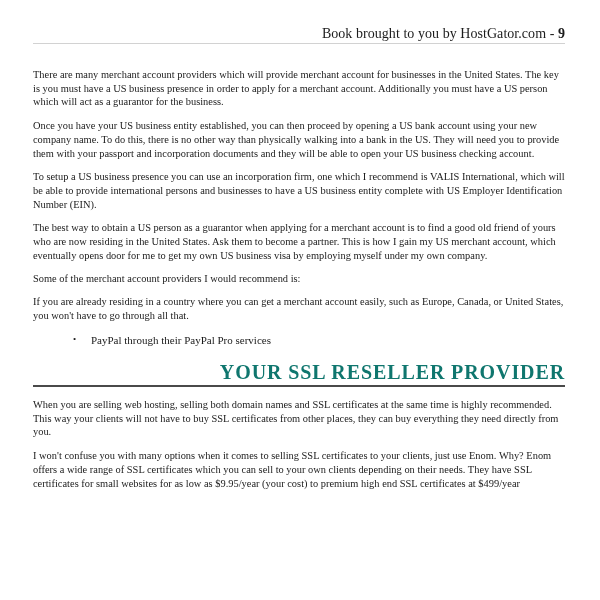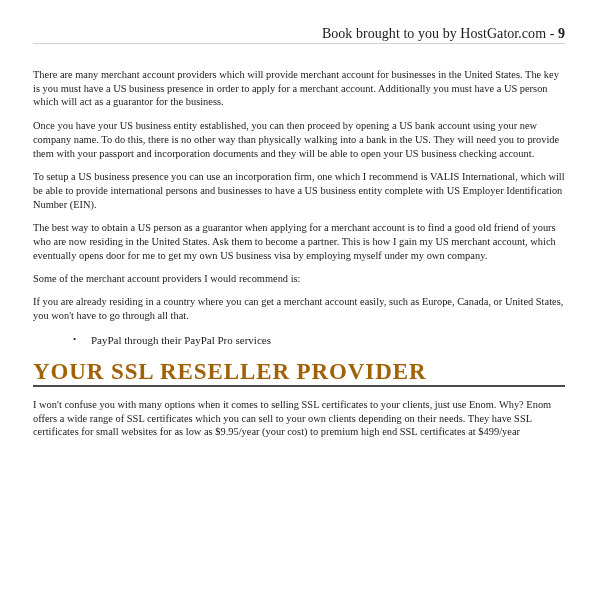--- a/index.html
+++ b/index.html
@@ -86,25 +86,25 @@
     position: absolute;
     left: 0;
     top: -0.5px;
     font-size: 9px;
     color: #1a1a1a;
   }
 
   
   .section-head {
     margin: 14px 0 0 0;
-    text-align: left;
-    font-size: 23px;
+    text-align: right;
+    font-size: 20px;
     font-weight: bold;
     letter-spacing: 0.9px;
-    color: #a16207;
+    color: #0f766e;
     line-height: 20px;
   }
   .section-rule {
     margin-top: 3px;
     margin-bottom: 11px;
     height: 2px;
     background: #4a4a4a;
     width: 100%;
   }
 </style>
@@ -130,17 +130,18 @@
     <p class="para tight">Some of the merchant account providers I would recommend is:</p>
     <p class="para">If you are already residing in a country where you can get a merchant account easily, such as Europe, Canada, or United States, you won't have to go through all that.</p>
 
     <ul class="bullets">
       <li>PayPal through their PayPal Pro services</li>
     </ul>
 
     <h2 class="section-head">YOUR SSL RESELLER PROVIDER</h2>
     <div class="section-rule"></div>
 
+    <p class="para">When you are selling web hosting, selling both domain names and SSL certificates at the same time is highly recommended. This way your clients will not have to buy SSL certificates from other places, they can buy everything they need directly from you.</p>
     <p class="para">I won't confuse you with many options when it comes to selling SSL certificates to your clients, just use Enom. Why? Enom offers a wide range of SSL certificates which you can sell to your own clients depending on their needs. They have SSL certificates for small websites for as low as $9.95/year (your cost) to premium high end SSL certificates at $499/year</p>
 
   </div>
 
 </div>
 
 </body></html>

